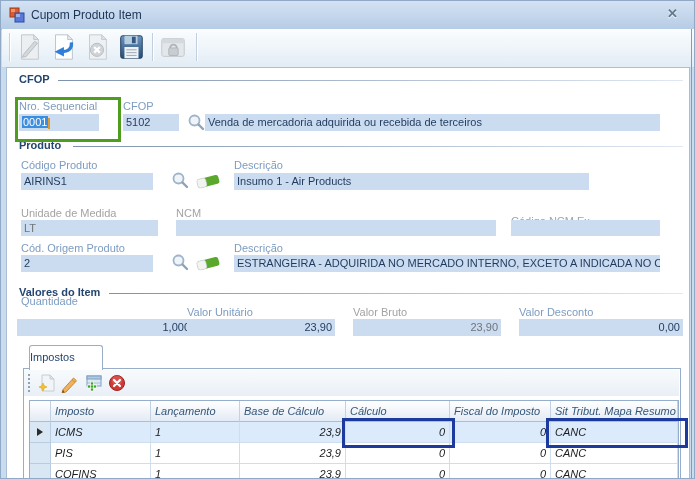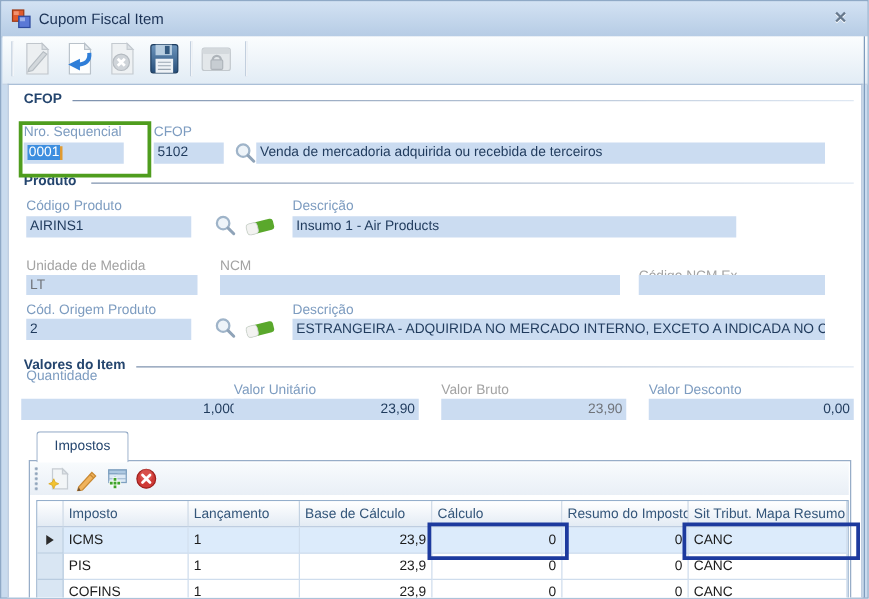--- a/index.html
+++ b/index.html
@@ -33,33 +33,33 @@
   .field.disabled{color:#70747a;}
   .sel{background:#3d8edf;color:#ffffff;padding:0 1px;}
   .caret{display:inline-block;width:2px;height:11px;background:#e09a31;vertical-align:middle;margin-left:0;}
   .mini-ico{position:absolute;}
   
   .hl-green{position:absolute;border:3px solid #4f9d1e;z-index:30;}
   .hl-blue{position:absolute;border:3px solid #1d3a9e;z-index:30;}
   
   .tab{position:absolute;left:28px;top:344px;width:72px;height:24px;background:#ffffff;
        border:1px solid #97adc8;border-bottom:none;border-radius:3px 3px 0 0;z-index:6;
-       font-size:11px;color:#24456e;text-align:center;line-height:23px;}
+       font-size:11px;color:#24456e;line-height:23px;}
   .tabpage{position:absolute;left:22px;top:367px;width:658px;height:120px;background:#ffffff;
            border:1px solid #97adc8;box-sizing:border-box;z-index:5;}
   .imp-toolbar{position:absolute;left:23px;top:369px;width:655px;height:26px;z-index:7;
                background:linear-gradient(#f8fbfd,#e9eff6);}
   .grip{position:absolute;left:26px;top:372px;width:4px;height:20px;z-index:8;
         background-image:radial-gradient(circle,#8ea3ba 1px,transparent 1.3px);
         background-size:4px 4px;background-repeat:repeat-y;}
   .ibtn{position:absolute;top:372px;width:20px;height:20px;z-index:8;}
   
   .grid{position:absolute;left:28px;top:399px;width:650px;border:1px solid #94aecb;
         background:#ffffff;font-size:11px;z-index:7;box-sizing:border-box;}
-  .grow{display:grid;grid-template-columns:21px 100px 89px 106px 104px 101px 127px;}
+  .grow{display:grid;grid-template-columns:21px 100px 89px 106px 104px 101px 127px;font-style:italic;}
   .gcell{height:21px;line-height:20px;padding:0 4px;box-sizing:border-box;
          border-right:1px solid #cfdded;border-bottom:1px solid #cfdded;
          color:#1c1c1c;white-space:nowrap;overflow:hidden;}
   .ghead .gcell{background:linear-gradient(#ffffff,#e3ebf4);color:#34567a;
                 border-right:1px solid #c3d2e2;border-bottom:1px solid #aabfd6;}
   .gind{background:#d9e6f3;border-right:1px solid #b9cce0;border-bottom:1px solid #b9cce0;
         display:flex;align-items:center;justify-content:center;}
   .cur .gcell{background:#dcebfb;}
   .cur .gind{background:#d9e6f3;}
   .num-cell{text-align:right;}
@@ -73,21 +73,21 @@
 
   <div class="titlebar">
     <span class="app-ico">
       <svg width="16" height="16" viewBox="0 0 16 16">
         <rect x="1" y="1" width="9" height="9" fill="#e05a2b" stroke="#9c3b17"></rect>
         <rect x="2" y="2" width="4" height="3" fill="#f1926f"></rect>
         <rect x="6" y="6" width="9" height="9" fill="#5a78d6" stroke="#2d4a9e"></rect>
         <rect x="7" y="7" width="4" height="3" fill="#9db1ea"></rect>
       </svg>
     </span>
-    <span class="title">Cupom Fiscal Item</span>
+    <span class="title">Cupom Produto Item</span>
     <span class="close">✕</span>
   </div>
 
   <div class="toolbar">
     <div class="tsep" style="left:7px"></div>
     <div class="tbtn" style="left:12px">
       <svg width="30" height="30" viewBox="0 0 32 32">
         <path d="M8 3 h13 l5 5 v21 H8 z" fill="#eceff1" stroke="#c0c6cc"></path>
         <path d="M21 3 v5 h5 z" fill="#dde2e6" stroke="#c0c6cc"></path>
         <path d="M10 24 L22 10 l3 2 L13 26 l-4 1 z" fill="#d3d8dc" stroke="#b5bcc2"></path>
@@ -254,21 +254,21 @@
     </svg>
   </div>
 
   <div class="grid">
     <div class="grow ghead">
       <div class="gcell"></div>
       <div class="gcell">Imposto</div>
       <div class="gcell">Lançamento</div>
       <div class="gcell">Base de Cálculo</div>
       <div class="gcell">Cálculo</div>
-      <div class="gcell">Resumo do Imposto</div>
+      <div class="gcell">Fiscal do Imposto</div>
       <div class="gcell">Sit Tribut. Mapa Resumo</div>
     </div>
     <div class="grow cur">
       <div class="gcell gind">
           <span class="arrow-r"></span>
         </div>
       <div class="gcell">ICMS</div>
       <div class="gcell">1</div>
       <div class="gcell num-cell">23,9</div>
       <div class="gcell num-cell">0</div>

